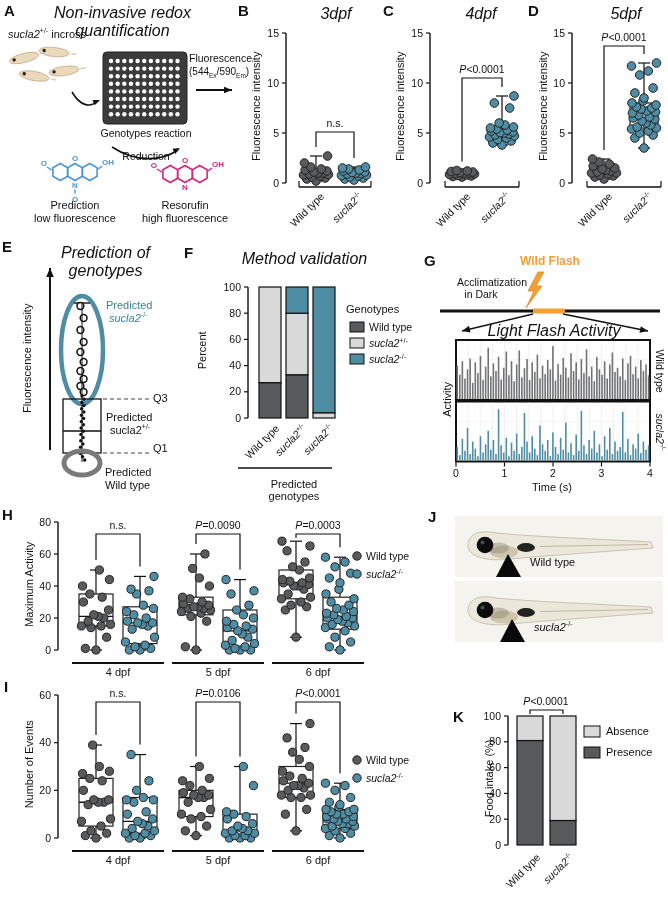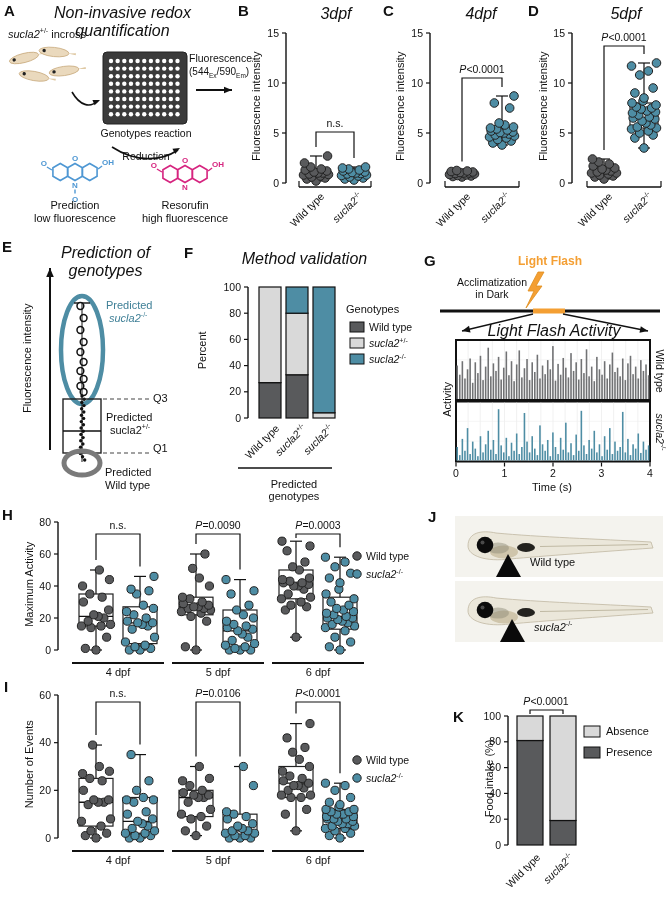--- a/index.html
+++ b/index.html
@@ -1096,23 +1096,23 @@
     <div class="txt" style="left:153px;top:442px">Q1</div>
     <div class="txt" style="left:105px;top:466px">Predicted</div>
     <div class="txt" style="left:105px;top:479px">Wild type</div>
 
     <div class="txt ctr s115" style="left:227px;top:250px;width:155px">Method validation</div>
     <div class="txt ctr rot" style="left:127px;top:344px;width:150px">Percent</div>
     <div class="txt" style="left:346px;top:303px">Genotypes</div>
     <div class="txt ctr" style="left:246px;top:478px;width:96px">Predicted</div>
     <div class="txt ctr" style="left:246px;top:490px;width:96px">genotypes</div>
 
-    <div class="txt ctr orange" style="left:495px;top:255px;width:110px;font-size:12px">Light Flash</div>
+    <div class="txt ctr orange" style="left:495px;top:255px;width:110px;font-size:12px">Wild Flash</div>
     <div class="txt ctr s105" style="left:438px;top:276px;width:108px">Acclimatization</div>
-    <div class="txt ctr s105" style="left:438px;top:288px;width:108px">in Dark</div>
+    <div class="txt ctr s105" style="left:427px;top:288px;width:108px">in Dark</div>
     <div class="txt ctr s115" style="left:478px;top:322px;width:152px">Light Flash Activity</div>
     <div class="txt ctr rot" style="left:377px;top:393px;width:140px">Activity</div>
     <div class="txt ctr" style="left:512px;top:481px;width:80px">Time (s)</div>
     <div class="txt ctr rot90 s105" style="left:666px;top:343px;width:56px">Wild type</div>
     <div class="txt ctr rot90 s105" style="left:666px;top:404px;width:56px"><i class="it">sucla2</i><span class="sup">-/-</span></div>
 
     <div class="txt ctr rot" style="left:-41px;top:578px;width:140px">Maximum Activity</div>
     <div class="txt ctr" style="left:88px;top:666px;width:60px">4 dpf</div>
     <div class="txt ctr" style="left:188px;top:666px;width:60px">5 dpf</div>
     <div class="txt ctr" style="left:288px;top:666px;width:60px">6 dpf</div>

